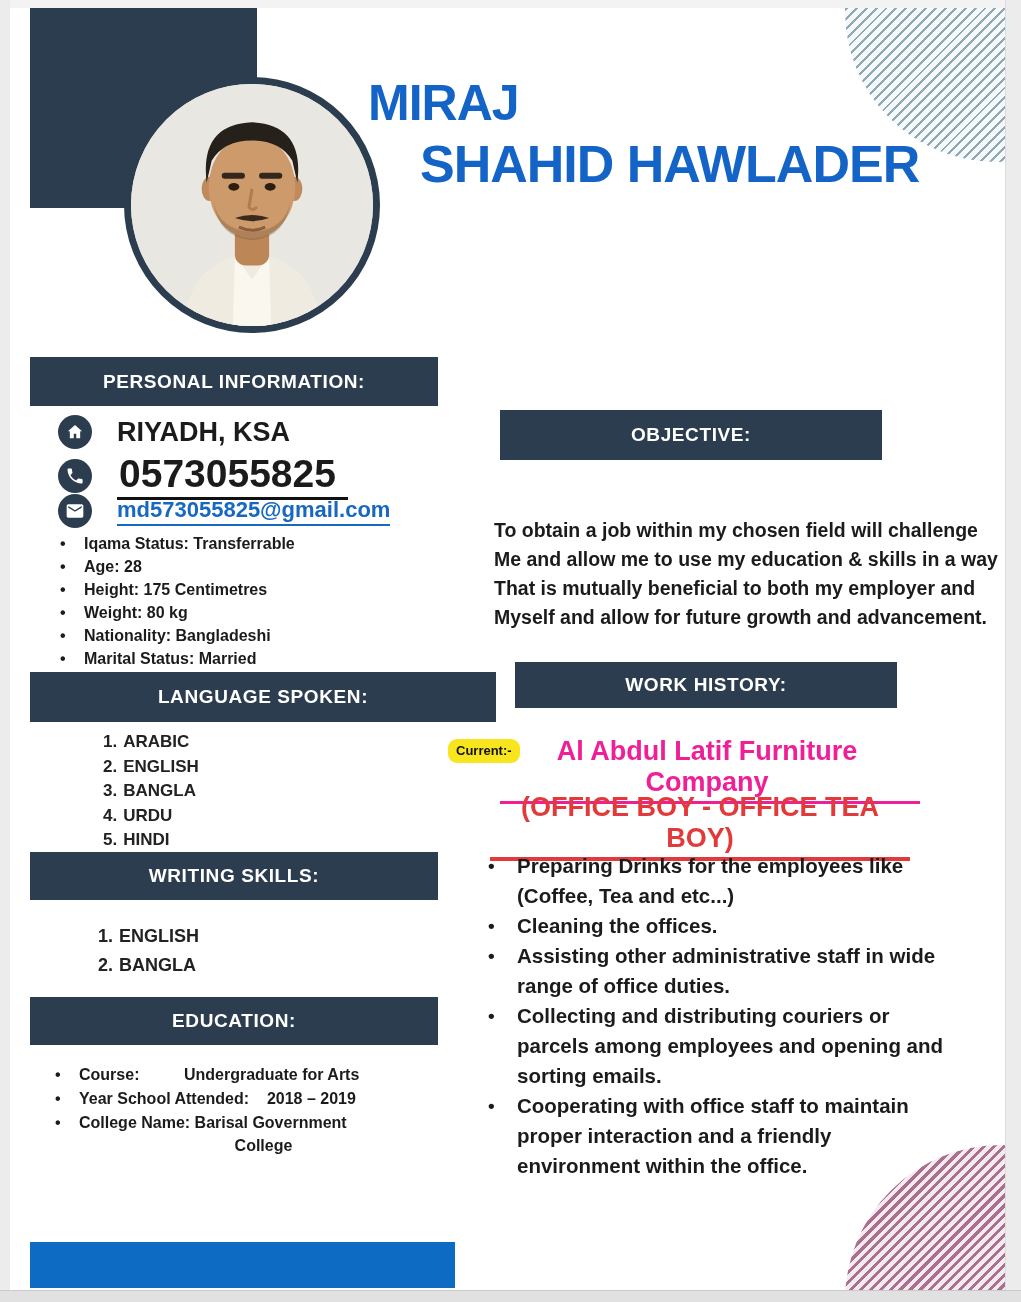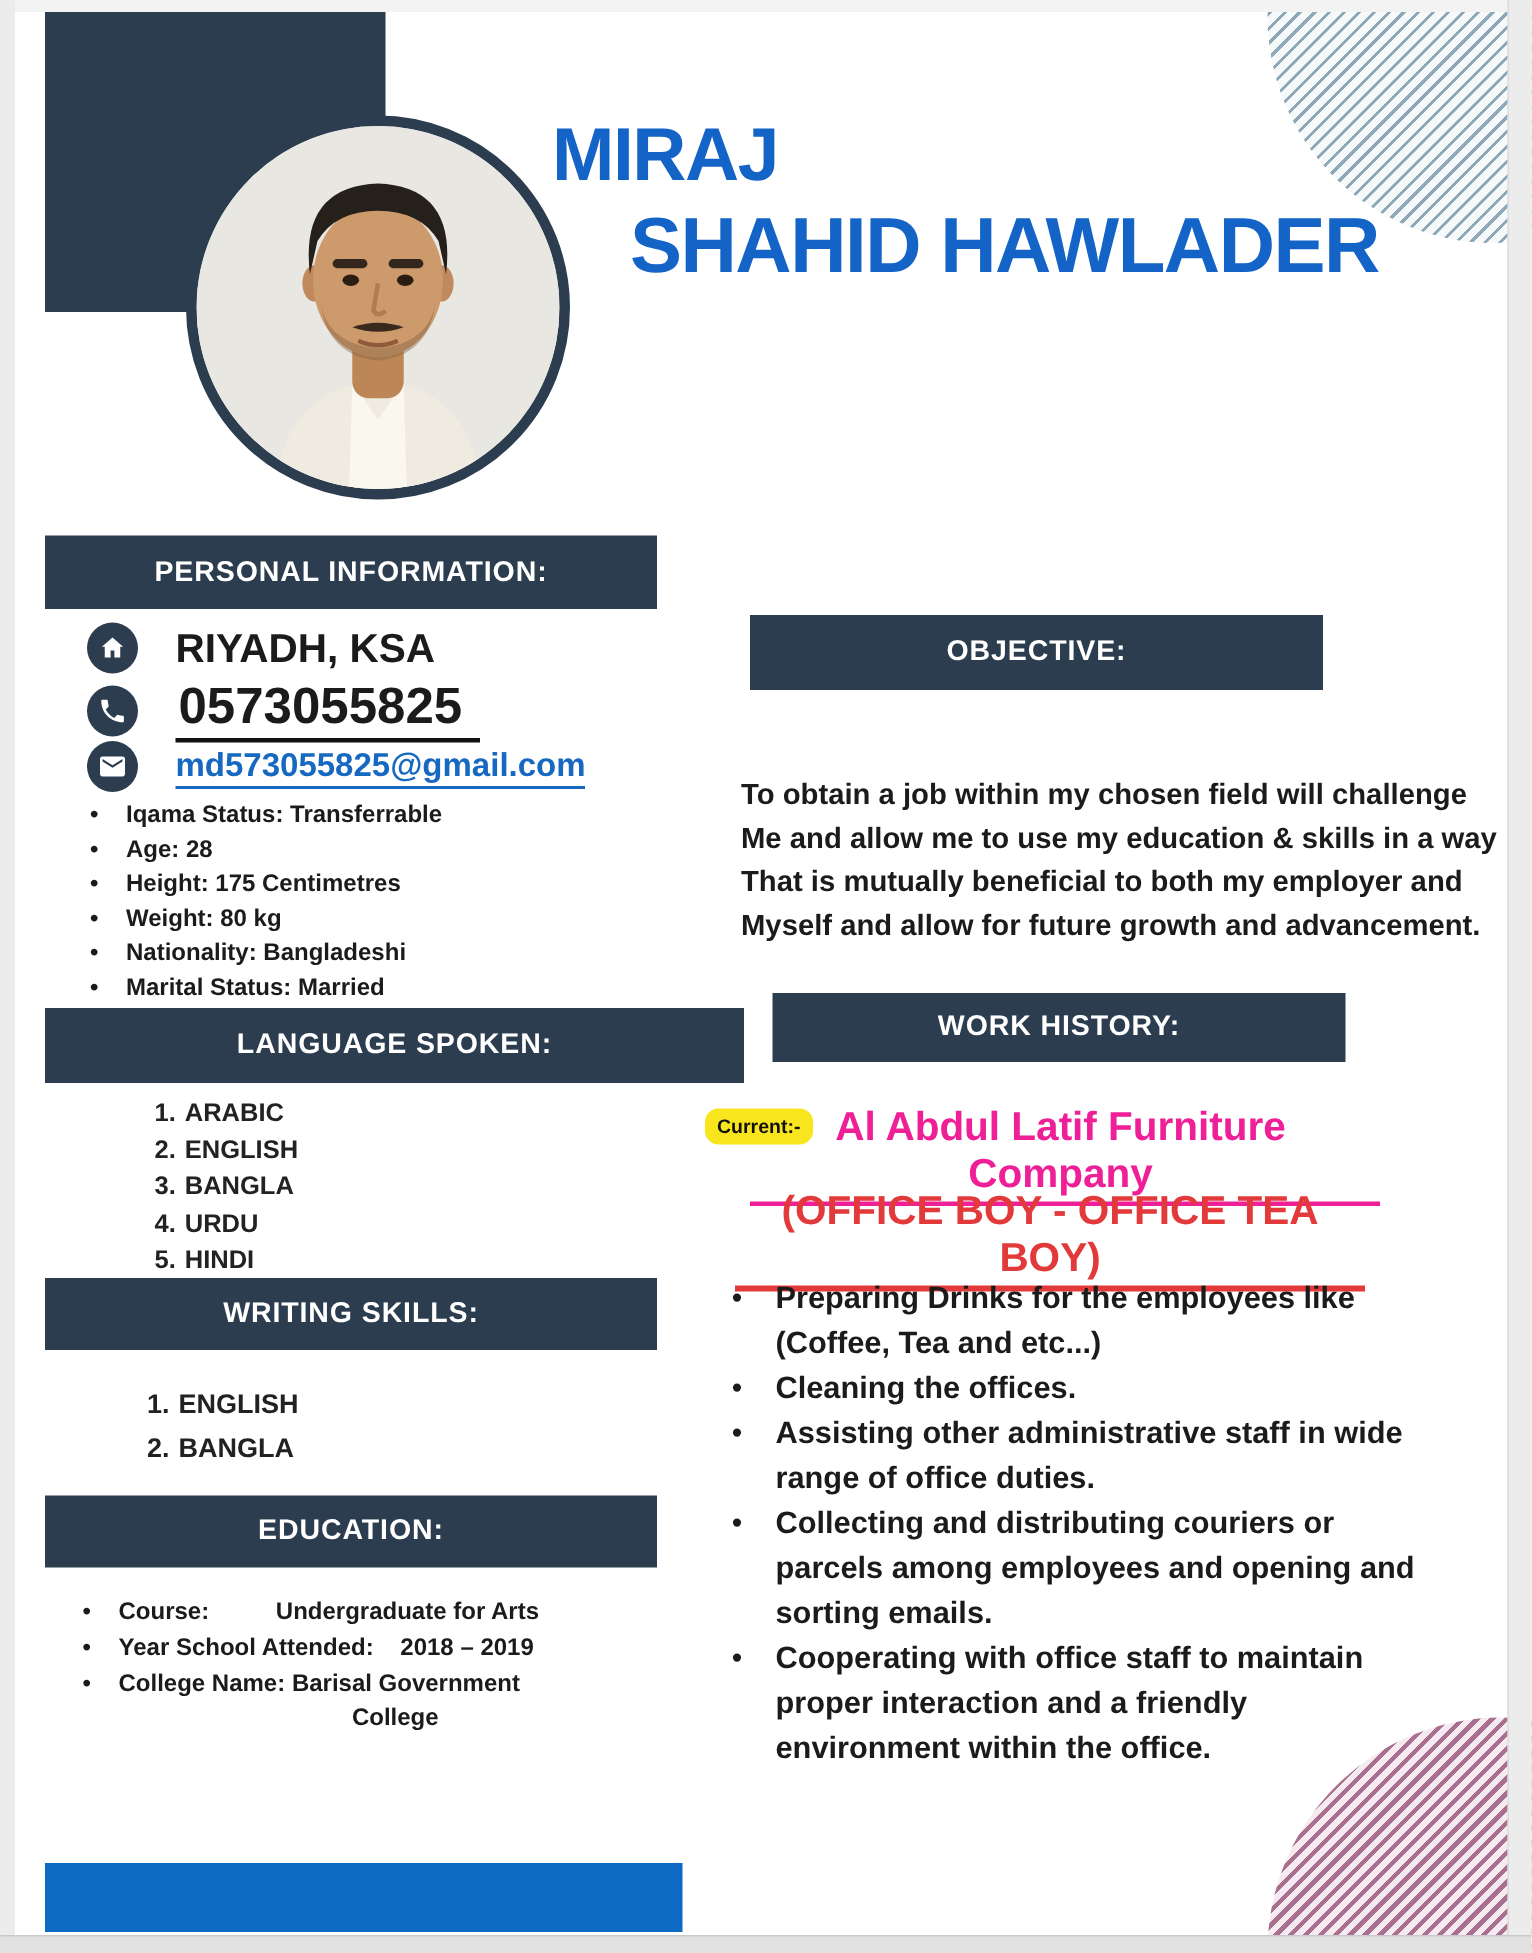--- a/index.html
+++ b/index.html
@@ -2,21 +2,21 @@
 <html style="--navy: #2c3d4f; --blue: #1464c8; --link_blue: #1668c0; --bar_blue: #0d6bc4; --magenta: #ee1f97; --red: #e23a3a; --yellow: #f8e51e; --ink: #1b1b1b; --stripe_blue: #8fa8b7; --stripe_pink: #a97090;"><head>
 <meta charset="utf-8">
 <style>
   :root{
     --navy:#2c3d4f; --blue:#1464c8; --link_blue:#1668c0; --bar_blue:#0d6bc4;
     --magenta:#ee1f97; --red:#e23a3a; --yellow:#f8e51e; --ink:#1b1b1b;
     --stripe_blue:#8fa8b7; --stripe_pink:#a97090;
   }
   html,body{margin:0;padding:0;background:#ececec;}
   .canvas{position:relative;width:1021px;height:1302px;overflow:hidden;
-    font-family:"Liberation Sans",sans-serif;background:#fef9c3;}
+    font-family:"Liberation Sans",sans-serif;background:#fde047;}
   .page{position:absolute;left:10px;top:8px;width:995px;height:1282px;background:#ffffff;}
   .edge{position:absolute;z-index:9;}
   .edge-top{left:0;top:0;width:1021px;height:8px;background:#f3f3f3;}
   .edge-left{left:0;top:0;width:10px;height:1302px;background:#ececec;}
   .edge-right{left:1005px;top:0;width:16px;height:1302px;background:#ececec;border-left:1px solid #dcdcdc;}
   .edge-bottom{left:0;top:1290px;width:1021px;height:12px;background:#e1e1e1;border-top:1px solid #c9c9c9;}
 
   .navy-square{position:absolute;left:30px;top:8px;width:227px;height:200px;background:var(--navy);z-index:1;}
   .stripes{position:absolute;border-radius:50%;z-index:1;}
   .stripes-top{left:845px;top:-140px;width:302px;height:302px;
@@ -41,21 +41,21 @@
   .bar-objective{left:500px;top:410px;width:382px;height:50px;}
   .bar-work{left:515px;top:662px;width:382px;height:46px;}
 
   .contact{position:absolute;display:flex;align-items:center;gap:25px;z-index:2;color:var(--ink);}
   .c-icon{width:34px;height:34px;border-radius:50%;background:var(--navy);display:flex;
     align-items:center;justify-content:center;flex:0 0 34px;}
   .c-icon svg{width:20px;height:20px;fill:#fff;}
   .contact-location{left:58px;top:415px;}
   .contact-location .c-txt{font-size:27px;font-weight:bold;}
   .contact-phone{left:58px;top:452px;}
-  .contact-phone .c-txt{font-size:34px;font-weight:bold;border-bottom:3.5px solid #111;padding:0 12px 1px 2px;}
+  .contact-phone .c-txt{font-size:39px;font-weight:bold;border-bottom:3.5px solid #111;padding:0 12px 1px 2px;}
   .contact-email{left:58px;top:494px;}
   .contact-email .c-txt{font-size:22px;font-weight:bold;color:var(--link_blue);
     border-bottom:2.5px solid var(--link_blue);padding-bottom:1px;}
 
   ul,ol{list-style:none;margin:0;padding:0;}
   .details{position:absolute;left:60px;top:534px;z-index:2;}
   .details li{display:flex;font-size:16px;font-weight:bold;color:var(--ink);line-height:1.22;margin-bottom:3.5px;}
   .details .dot{width:24px;flex:0 0 24px;}
   .lang-list{position:absolute;left:103px;top:732px;z-index:2;}
   .lang-list li{font-size:17px;font-weight:bold;color:#222;margin-bottom:4.5px;}
@@ -64,21 +64,21 @@
   .num{margin-right:6px;}
   .edu-list{position:absolute;left:55px;top:1063px;width:400px;z-index:2;}
   .edu-list li{display:flex;font-size:16px;font-weight:bold;color:var(--ink);line-height:23px;margin-bottom:1px;}
   .edu-list .dot{width:24px;flex:0 0 24px;}
   .pre{white-space:pre-wrap;}
 
   .blue-bar{position:absolute;left:30px;top:1242px;width:425px;height:46px;background:var(--bar_blue);z-index:2;}
 
   .objective-text{position:absolute;left:494px;top:516px;width:512px;font-size:19.5px;font-weight:bold;
     color:var(--ink);line-height:29px;z-index:2;}
-  .current-badge{position:absolute;left:470px;top:739px;background:var(--yellow);color:#111;
+  .current-badge{position:absolute;left:448px;top:739px;background:var(--yellow);color:#111;
     font-size:13px;font-weight:bold;padding:4px 8px 5px;border-radius:9px;z-index:3;}
   .company-line{position:absolute;left:500px;top:736px;width:420px;text-align:center;z-index:2;}
   .company-line span{display:inline-block;color:var(--magenta);font-size:27px;font-weight:bold;
     border-bottom:3px solid var(--magenta);padding:0 8px 3px 2px;}
   .position-line{position:absolute;left:490px;top:792px;width:420px;text-align:center;z-index:2;}
   .position-line span{display:inline-block;color:var(--red);font-size:27px;font-weight:bold;
     border-bottom:4px solid var(--red);padding:0 2px 3px 2px;}
   .duties{position:absolute;left:488px;top:851px;width:505px;z-index:2;}
   .duties li{display:flex;font-size:20.5px;font-weight:bold;color:var(--ink);line-height:30px;}
   .duties .dot{width:29px;flex:0 0 29px;font-size:19px;}

